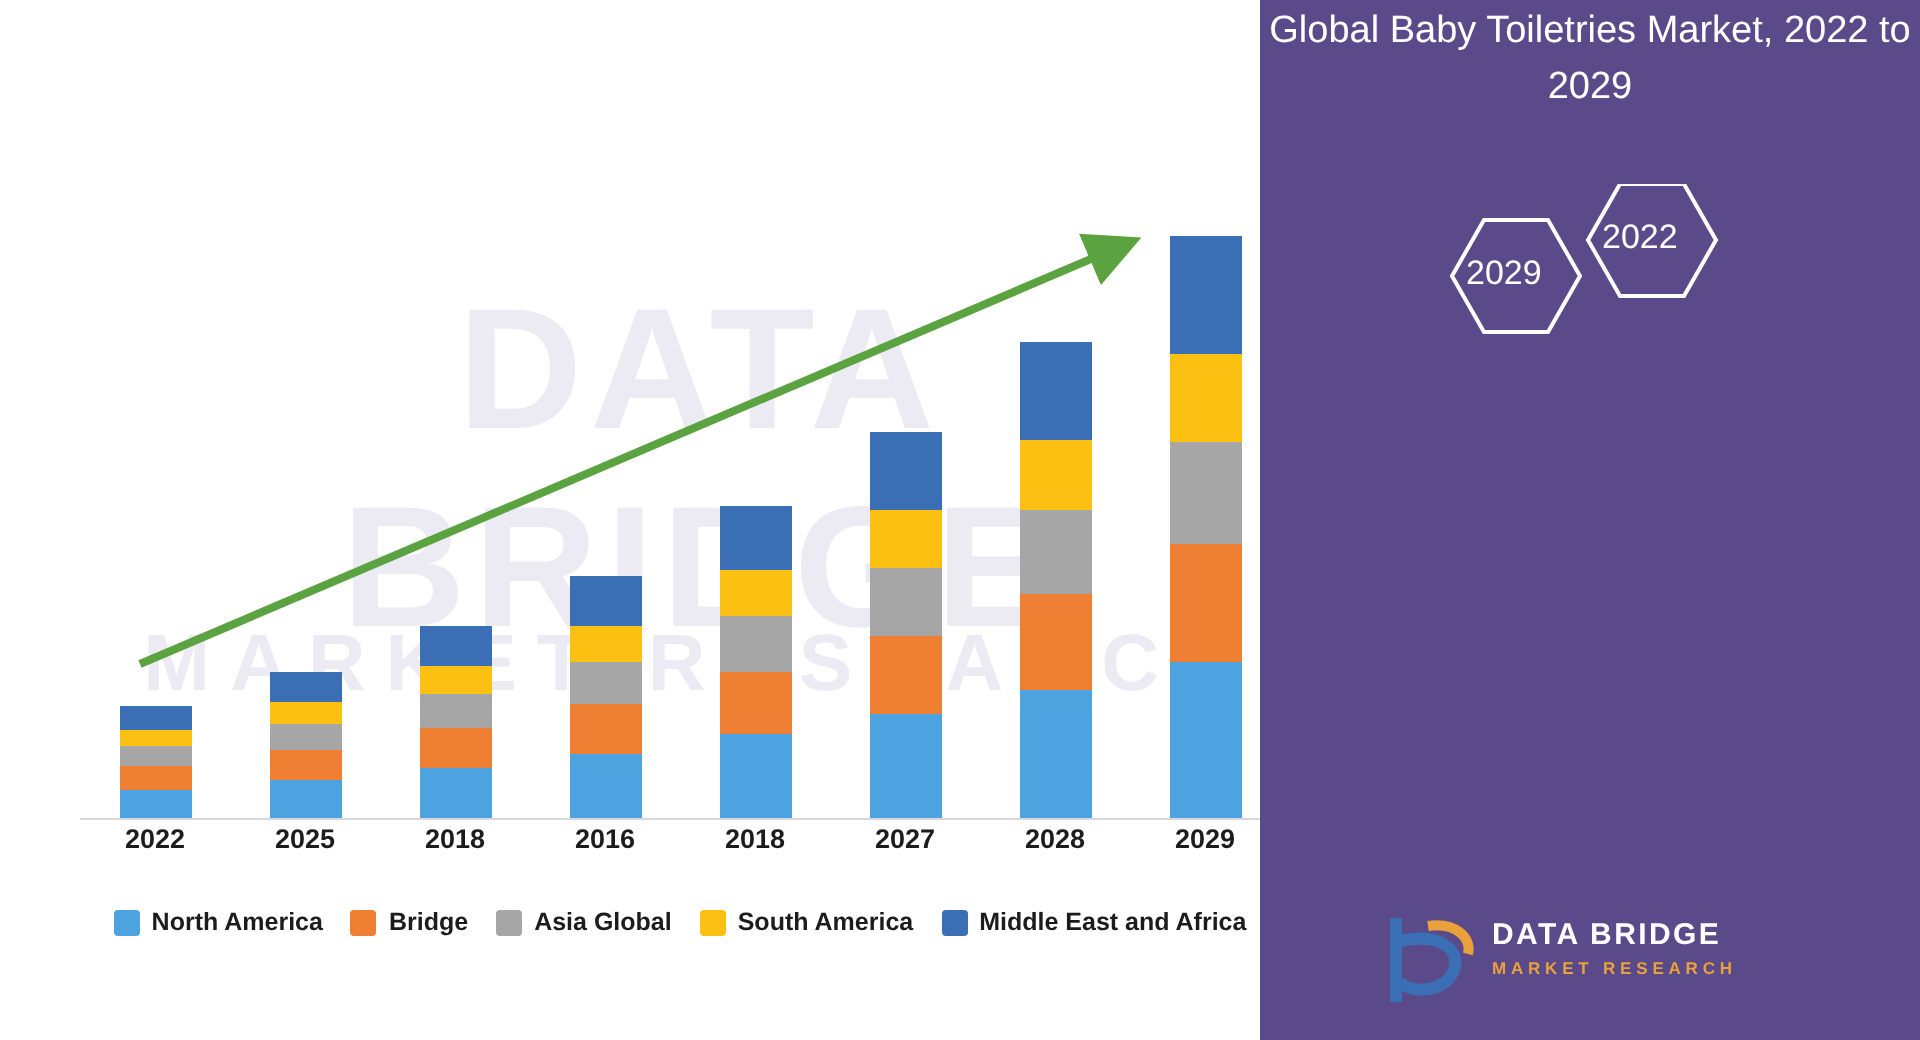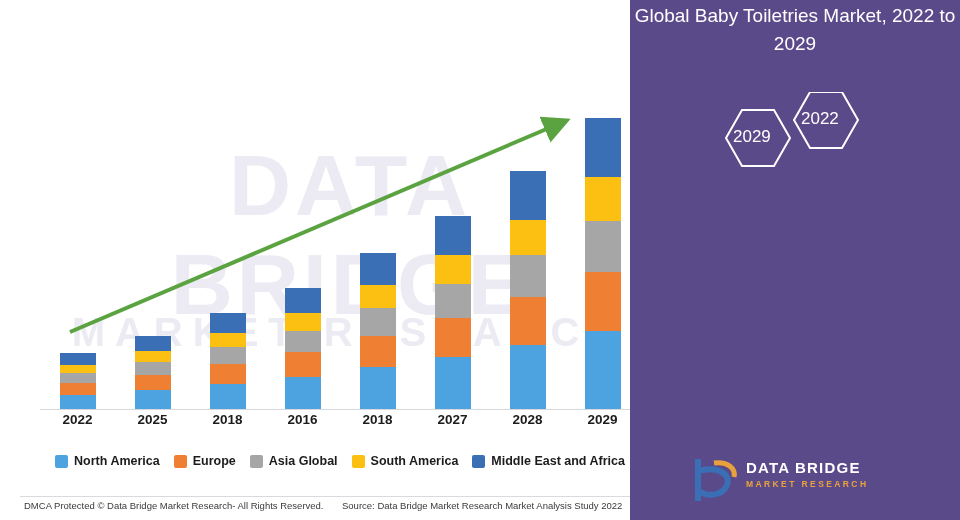--- a/index.html
+++ b/index.html
@@ -195,41 +195,36 @@
         <div class="xlab" style="left: 527.5px;">2029</div>
       </div>
 
     <div class="legend">
         <div class="lg-item">
           <span class="lg-sw" style="background: rgb(77, 163, 224);"></span>
           <span class="lg-tx">North America</span>
         </div>
         <div class="lg-item">
           <span class="lg-sw" style="background: rgb(239, 128, 51);"></span>
-          <span class="lg-tx">Europe</span>
+          <span class="lg-tx">Bridge</span>
         </div>
         <div class="lg-item">
           <span class="lg-sw" style="background: rgb(166, 166, 166);"></span>
           <span class="lg-tx">Asia Global</span>
         </div>
         <div class="lg-item">
           <span class="lg-sw" style="background: rgb(252, 192, 18);"></span>
           <span class="lg-tx">South America</span>
         </div>
         <div class="lg-item">
           <span class="lg-sw" style="background: rgb(58, 111, 181);"></span>
           <span class="lg-tx">Middle East and Africa</span>
         </div>
       </div>
 
-    <div class="footer">
-      <div class="footline"></div>
-      <div class="foot-left">DMCA Protected © Data Bridge Market Research- All Rights Reserved.</div>
-      <div class="foot-right">Source: Data Bridge Market Research Market Analysis Study 2022</div>
-    </div>
   </div>
 
   <div class="right-panel">
     <svg class="curve" viewBox="0 0 120 520" preserveAspectRatio="none">
       <path d="M120,0 L60,0 C60,0 0,150 0,260 C0,370 60,520 60,520 L120,520 Z" fill="#5b4a8a"></path>
     </svg>
 
     <div class="rp-title">Global Baby Toiletries Market, 2022 to 2029</div>
 
     <div class="hexwrap">

